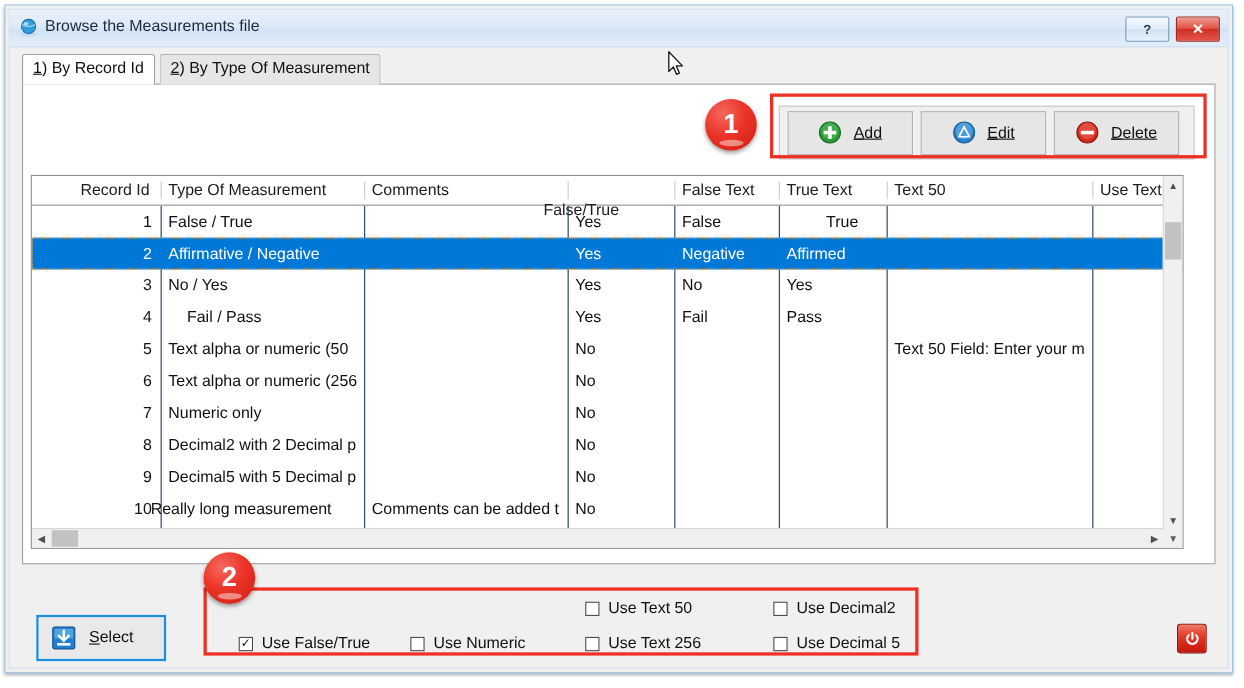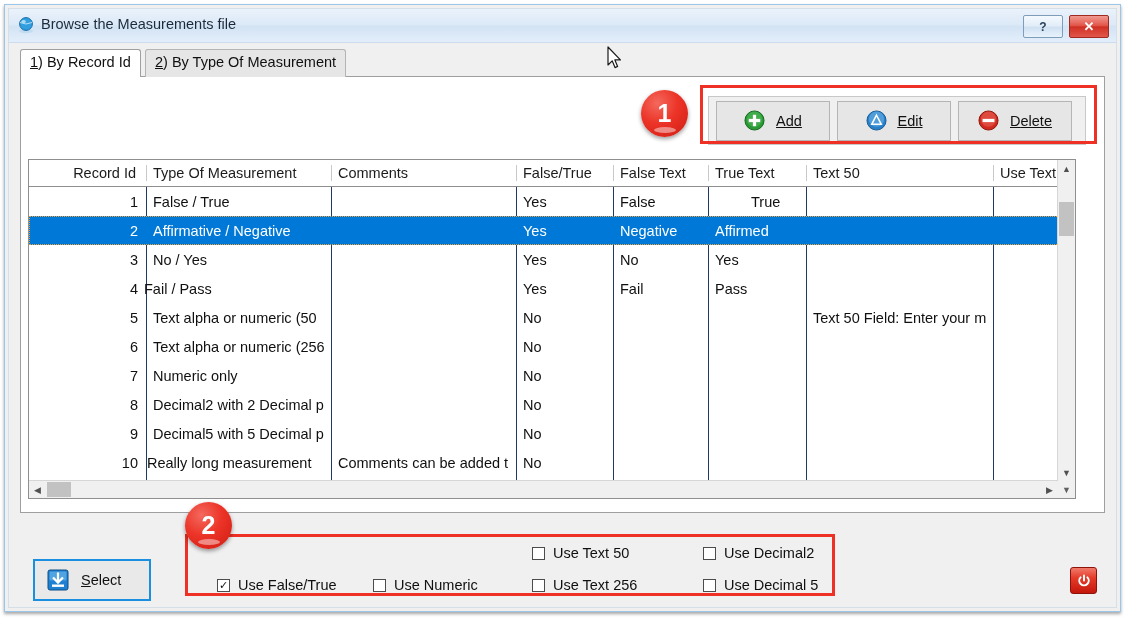--- a/index.html
+++ b/index.html
@@ -343,21 +343,21 @@
       </div>
     </div>
 
     <div id="grid">
       <div id="grid-head">
             <div class="hcell" style="left: 117px; width: 185px;">Type Of Measurement</div>
             <div class="hcell num" style="left: 0px; width: 117px;">Record Id</div>
             <div class="hsep" style="left: 117px;"></div>
             <div class="hcell" style="left: 302px; width: 185px;">Comments</div>
             <div class="hsep" style="left: 302px;"></div>
-            <div class="hcell" style="left: 487px; width: 97px;">False/True</div>
+            <div class="hcell" style="left: 458px; width: 97px; margin-top: 18px;">False/True</div>
             <div class="hsep" style="left: 487px;"></div>
             <div class="hcell" style="left: 584px; width: 95px;">False Text</div>
             <div class="hsep" style="left: 584px;"></div>
             <div class="hcell" style="left: 679px; width: 98px;">True Text</div>
             <div class="hsep" style="left: 679px;"></div>
             <div class="hcell" style="left: 777px; width: 187px;">Text 50</div>
             <div class="hsep" style="left: 777px;"></div>
             <div class="hcell" style="left: 964px; width: 67px;">Use Text</div>
             <div class="hsep" style="left: 964px;"></div>
           </div>
@@ -394,21 +394,21 @@
               <div class="cell" style="left: 117px; width: 185px;">No / Yes</div>
               <div class="cell" style="left: 302px; width: 185px;"></div>
               <div class="cell" style="left: 487px; width: 97px;">Yes</div>
               <div class="cell" style="left: 584px; width: 95px;">No</div>
               <div class="cell" style="left: 679px; width: 98px;">Yes</div>
               <div class="cell" style="left: 777px; width: 187px;"></div>
               <div class="cell" style="left: 964px; width: 67px;"></div>
             </div>
             <div class="row" style="top: 87px;">
               <div class="cell num" style="left: 0px; width: 117px;">4</div>
-              <div class="cell" style="left: 108px; width: 185px;">Fail / Pass</div>
+              <div class="cell" style="left: 134px; width: 185px;">Fail / Pass</div>
               <div class="cell" style="left: 302px; width: 185px;"></div>
               <div class="cell" style="left: 487px; width: 97px;">Yes</div>
               <div class="cell" style="left: 584px; width: 95px;">Fail</div>
               <div class="cell" style="left: 679px; width: 98px;">Pass</div>
               <div class="cell" style="left: 777px; width: 187px;"></div>
               <div class="cell" style="left: 964px; width: 67px;"></div>
             </div>
             <div class="row" style="top: 116px;">
               <div class="cell num" style="left: 0px; width: 117px;">5</div>
               <div class="cell" style="left: 117px; width: 185px;">Text alpha or numeric (50</div>
@@ -453,21 +453,21 @@
               <div class="cell" style="left: 117px; width: 185px;">Decimal5 with 5 Decimal p</div>
               <div class="cell" style="left: 302px; width: 185px;"></div>
               <div class="cell" style="left: 487px; width: 97px;">No</div>
               <div class="cell" style="left: 584px; width: 95px;"></div>
               <div class="cell" style="left: 679px; width: 98px;"></div>
               <div class="cell" style="left: 777px; width: 187px;"></div>
               <div class="cell" style="left: 964px; width: 67px;"></div>
             </div>
             <div class="row" style="top: 261px;">
               <div class="cell num" style="left: 0px; width: 117px;">10</div>
-              <div class="cell" style="left: 111px; width: 185px;">Really long measurement</div>
+              <div class="cell" style="left: 101px; width: 185px;">Really long measurement</div>
               <div class="cell" style="left: 302px; width: 185px;">Comments can be added t</div>
               <div class="cell" style="left: 487px; width: 97px;">No</div>
               <div class="cell" style="left: 584px; width: 95px;"></div>
               <div class="cell" style="left: 679px; width: 98px;"></div>
               <div class="cell" style="left: 777px; width: 187px;"></div>
               <div class="cell" style="left: 964px; width: 67px;"></div>
             </div>
           </div>
 
       <div id="vscroll">

